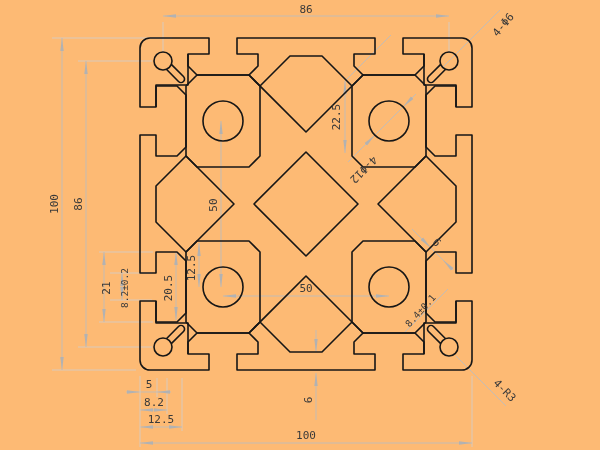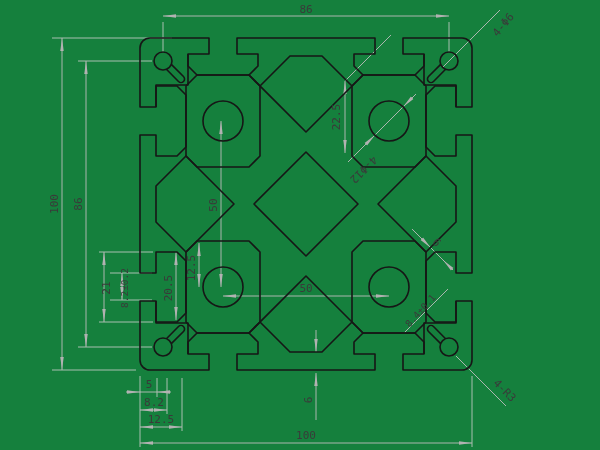--- a/index.html
+++ b/index.html
@@ -1,16 +1,16 @@
 <!DOCTYPE html>
 <html><head>
 <meta charset="utf-8">
 <style>
   html,body{margin:0;padding:0;background:#fff;}
-  .canvas{position:relative;width:600px;height:450px;background:#15803d;overflow:hidden;
+  .canvas{position:relative;width:600px;height:450px;background:#fdba74;overflow:hidden;
           font-family:"DejaVu Sans Mono", monospace;}
   svg text{fill:#3a3a3a;font-family:"DejaVu Sans Mono", monospace;font-size:11px;}
   svg text.small{font-size:9.5px;}
   .prof{stroke:#161616;stroke-width:1.6;fill:none;stroke-linejoin:round;}
   .dim{stroke:#bcbcbc;stroke-width:0.9;fill:none;}
   .dimext{stroke:#cfcfcf;stroke-width:0.8;fill:none;}
 </style>
 </head>
 <body>
 

